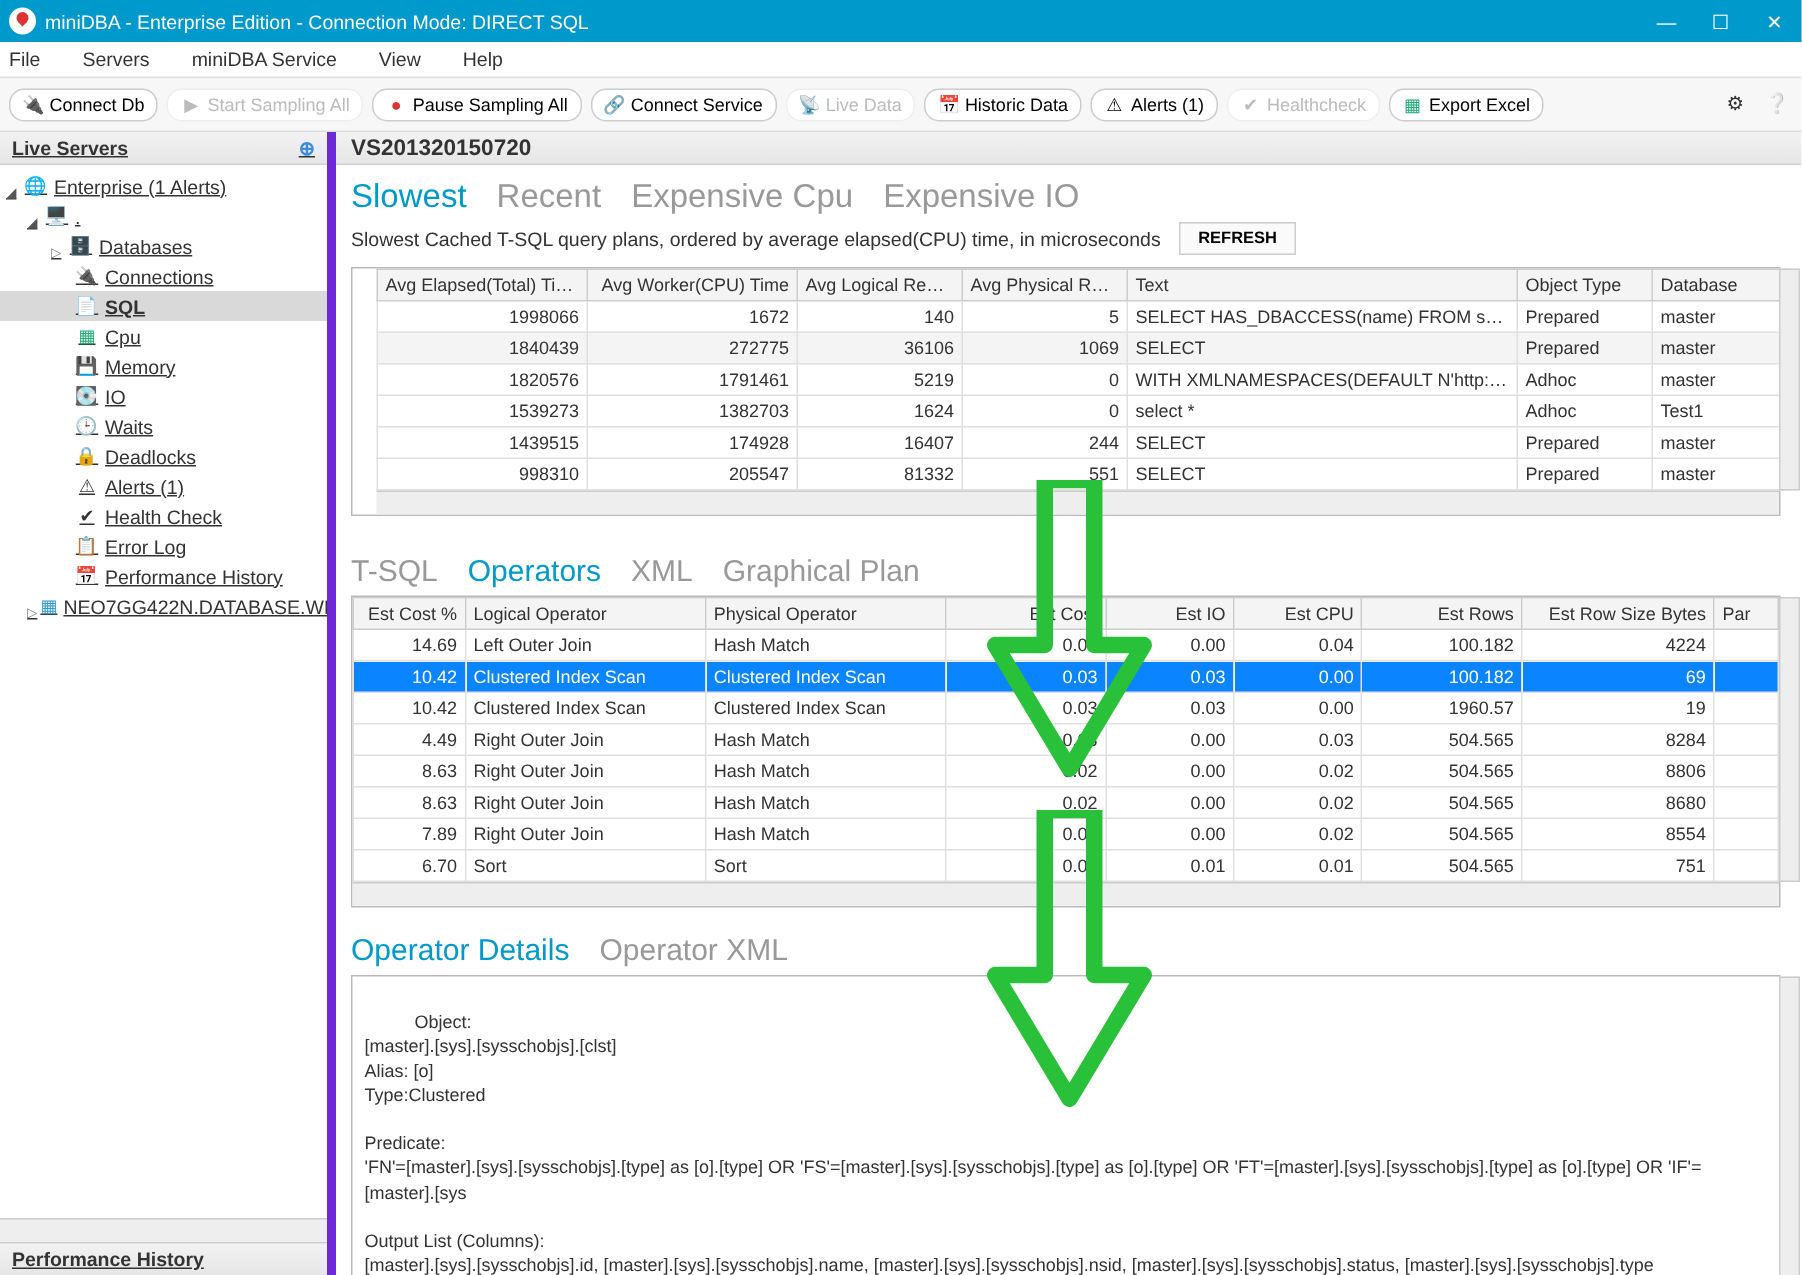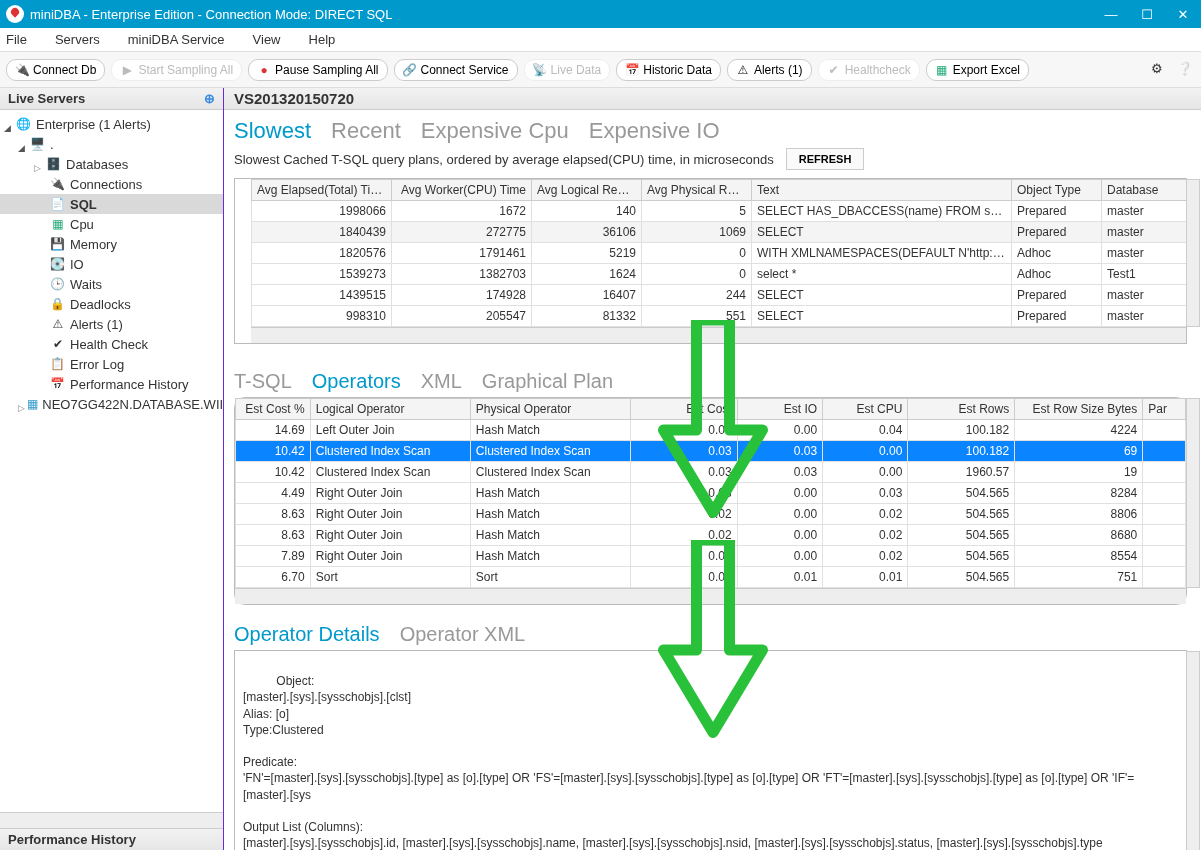--- a/index.html
+++ b/index.html
@@ -21,21 +21,21 @@
 
 .toolbar { height: 36px; display: flex; align-items: center; padding: 4px 6px; gap: 6px; border-bottom: 1px solid #ddd; background: #f7f7f7; }
 .tool-btn { display: inline-flex; align-items: center; gap: 4px; padding: 3px 8px; border: 1px solid #ccc; border-radius: 10px; background: #fff; font-size: 12px; cursor: pointer; white-space: nowrap; }
 .tool-btn.disabled { color: #bbb; border-color: #eee; }
 .tool-icon { width: 14px; height: 14px; display: inline-block; }
 .toolbar .right-icons { margin-left: auto; display: flex; gap: 8px; }
 .gear-icon, .help-icon { width: 18px; height: 18px; }
 
 
 .body { flex: 1; display: flex; overflow: hidden; }
-.sidebar { width: 224px; border-right: 1px solid #6d28d9; display: flex; flex-direction: column; overflow: hidden; }
+.sidebar { width: 224px; border-right: 6px solid #6d28d9; display: flex; flex-direction: column; overflow: hidden; text-decoration: underline; }
 .panel-header { background: linear-gradient(#f2f2f2,#e6e6e6); border-bottom: 1px solid #ccc; padding: 3px 8px; font-weight: 600; display: flex; align-items: center; }
 .panel-header .add-btn { margin-left: auto; color: #3a8dde; font-weight: bold; cursor: pointer; }
 
 .tree { flex: 1; overflow: auto; padding: 4px 0; font-size: 13px; }
 .tree-row { display: flex; align-items: center; padding: 2px 4px; white-space: nowrap; cursor: pointer; }
 .tree-row.selected { background: #d9d9d9; font-weight: 600; }
 .tri { display: inline-block; width: 10px; height: 10px; margin-right: 2px; }
 .tri.open::before { content:"◢"; font-size: 9px; color: #555; }
 .tri.closed::before { content:"▷"; font-size: 9px; color: #888; }
 .ticon { width: 16px; height: 16px; display: inline-flex; align-items: center; justify-content: center; margin-right: 4px; font-size: 12px; }
@@ -325,21 +325,21 @@
 
         <div class="section-gap"></div>
 
         <div class="tabset small">
           <span class="tab">T-SQL</span>
           <span class="tab active">Operators</span>
           <span class="tab">XML</span>
           <span class="tab">Graphical Plan</span>
         </div>
 
-        <div class="grid-wrap" style="position:relative;border-radius:11px;">
+        <div class="grid-wrap" style="position:relative;">
           <table class="grid" id="grid2">
               <colgroup>
                 <col style="width: 70px;">
                 <col style="width: 150px;">
                 <col style="width: 150px;">
                 <col style="width: 100px;">
                 <col style="width: 80px;">
                 <col style="width: 80px;">
                 <col style="width: 100px;">
                 <col style="width: 120px;">

